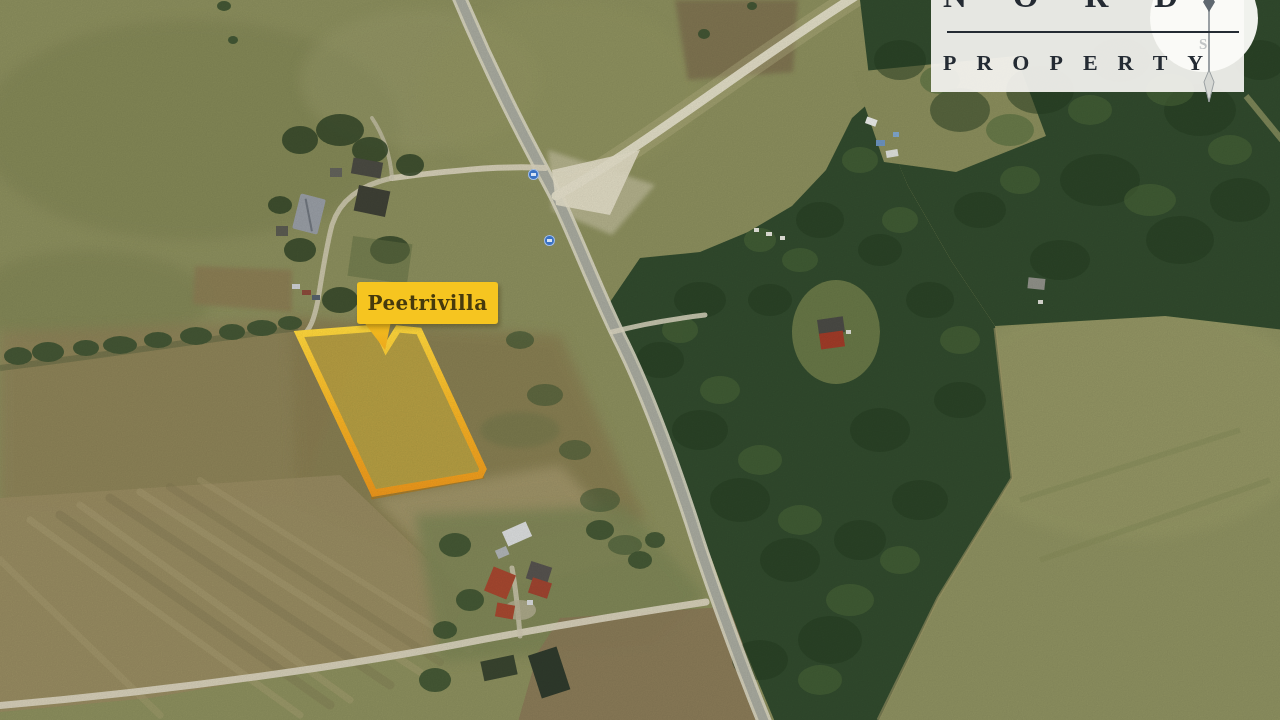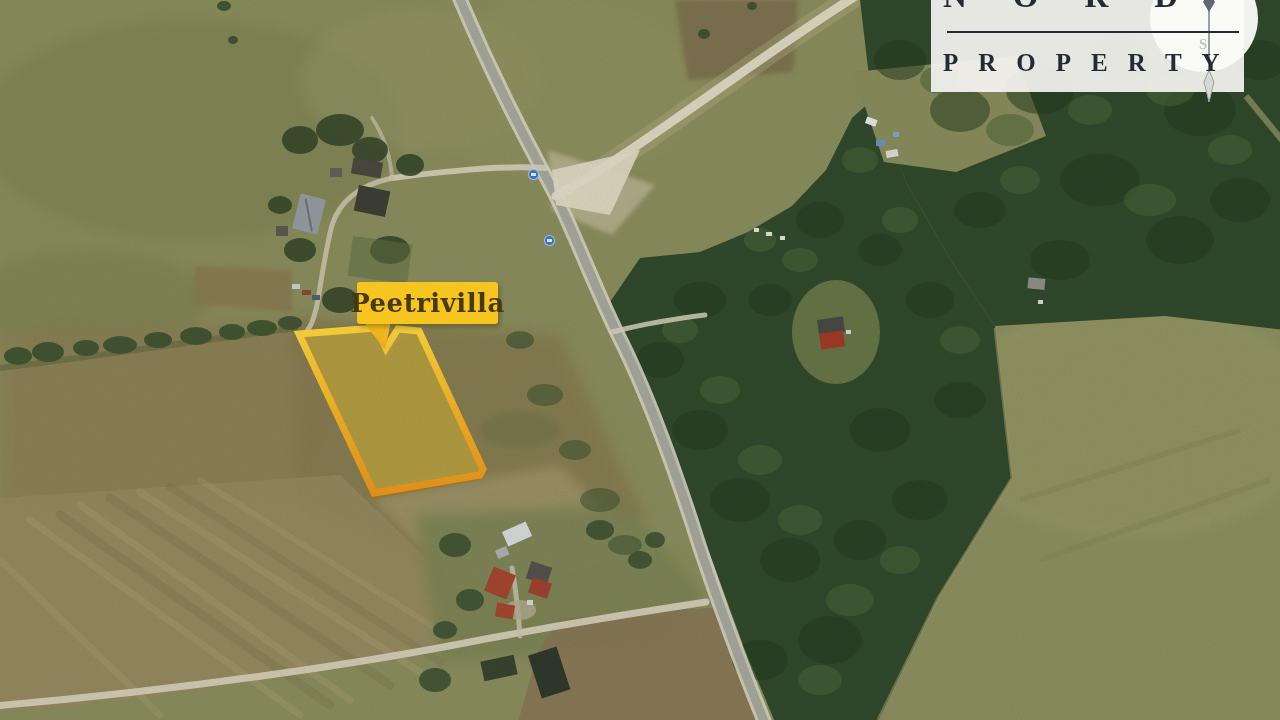--- a/index.html
+++ b/index.html
@@ -6,21 +6,21 @@
   .stage{position:relative;width:1280px;height:720px;overflow:hidden;
          font-family:"Liberation Sans",sans-serif;background:#8b8e5d;}
   .map-svg{position:absolute;left:0;top:0;}
 
   
   .label{position:absolute;left:357px;top:282px;width:141px;height:42px;
          background:var(--label-background,#f6c520);border-radius:3px;
          display:flex;align-items:center;justify-content:center;
          box-shadow:2px 3px 5px rgba(55,38,0,.35);z-index:30;}
   .label span{font-family:"DejaVu Serif","Liberation Serif",serif;font-weight:700;
-         font-size:26px;color:var(--label-text,#463a0d);letter-spacing:.5px;}
+         font-size:20px;color:var(--label-text,#463a0d);letter-spacing:.5px;}
   .tail{position:absolute;left:363px;top:321px;width:28px;height:29px;z-index:29;
         background:linear-gradient(#f3c01e,#eda81d);
         clip-path:polygon(0 0,100% 0,79% 100%);}
 
   
   .marker{position:absolute;width:11px;height:11px;border-radius:50%;
           background:var(--route-marker-blue,#3a72c4);z-index:20;
           box-shadow:0 0 0 1px rgba(255,255,255,.55) inset;}
   .marker i{position:absolute;left:3px;top:4px;width:5px;height:3px;background:rgba(255,255,255,.8);display:block;}
   .m1{left:528px;top:169px;} .m2{left:544px;top:235px;}
@@ -32,21 +32,21 @@
         background:var(--logo-compass-circle,#fbfbf8);opacity:.95;}
   .compass-svg{position:absolute;left:264px;top:38px;overflow:visible;}
   .compass-s{position:absolute;left:268px;top:84px;font-family:"Liberation Serif",serif;
         font-size:15px;font-weight:700;color:var(--logo-south-letter,#c2c5c6);}
   .nord{position:absolute;left:12px;top:28px;font-family:"Liberation Serif",serif;font-weight:700;
         font-size:33px;line-height:33px;letter-spacing:46px;white-space:nowrap;
         color:var(--logo-text,#242b33);}
   .logo-line{position:absolute;left:16px;top:79px;width:292px;height:2px;
         background:var(--logo-text,#242b33);}
   .property{position:absolute;left:12px;top:99px;font-family:"Liberation Serif",serif;font-weight:700;
-        font-size:25px;line-height:24px;letter-spacing:20px;white-space:nowrap;
+        font-size:22px;line-height:24px;letter-spacing:20px;white-space:nowrap;
         color:var(--logo-text,#242b33);}
 </style>
 </head>
 <body>
 
 <div class="stage">
 
 <svg class="map-svg" width="1280" height="720" viewBox="0 0 1280 720">
   <defs>
     <linearGradient id="gold" gradientUnits="userSpaceOnUse" x1="0" y1="322" x2="0" y2="500">

